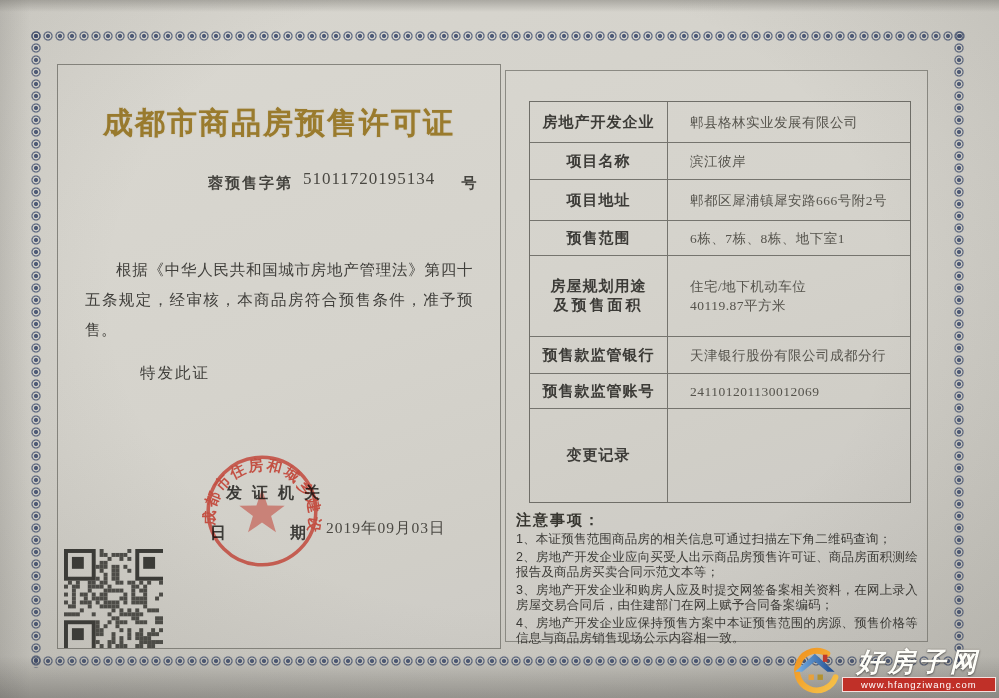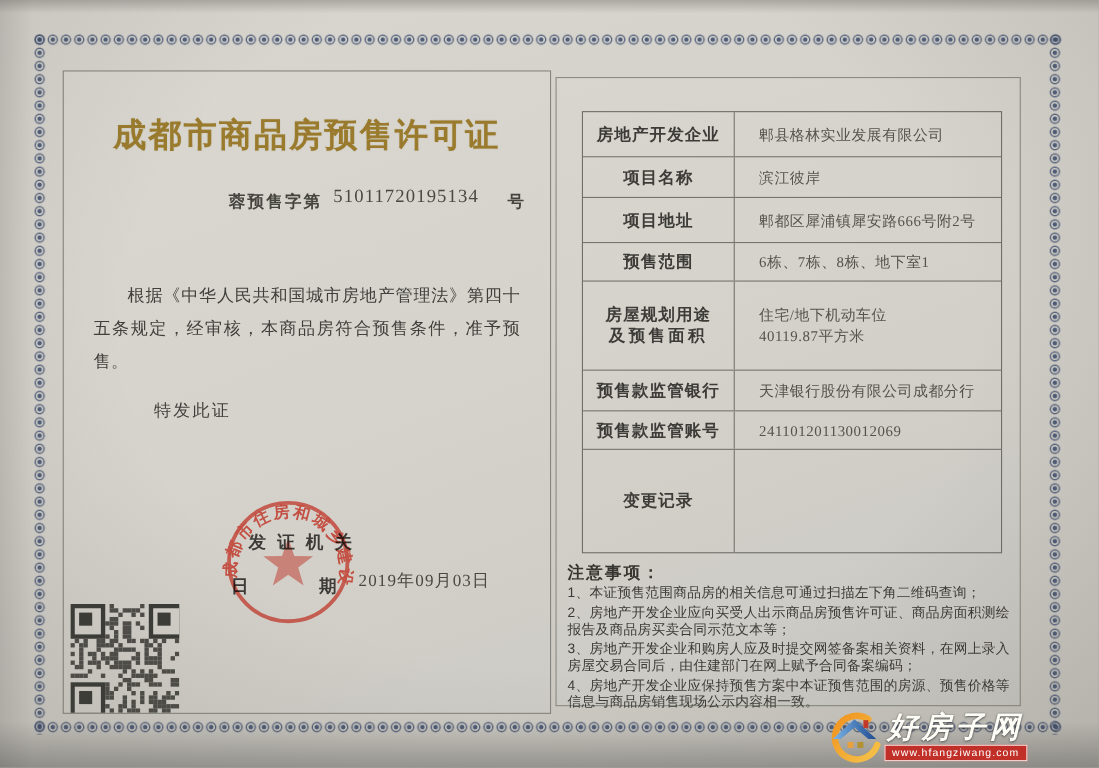--- a/index.html
+++ b/index.html
@@ -60,29 +60,29 @@
   .tvalue{flex:1;display:flex;flex-direction:column;justify-content:center;
     padding-left:22px;padding-right:8px;font-family:"Liberation Serif",serif;
     font-size:13.5px;line-height:19px;color:#55534c;letter-spacing:.5px;}
   .h40{height:40px}.h36{height:36px}.h34{height:34px}.h80{height:80px}.h93{height:93px}
   
   .notes{position:absolute;left:10px;top:440px;width:402px;}
   .notes-heading{font-size:15px;font-weight:bold;letter-spacing:2px;color:#36352f;}
   .note-item{margin-top:2px;font-size:12.5px;line-height:15.5px;color:#3b3a36;
     letter-spacing:.2px;text-align:justify;}
   
-  .watermark{position:absolute;left:748px;top:642px;width:212px;height:56px;z-index:60;
+  .watermark{position:absolute;left:786px;top:642px;width:212px;height:56px;z-index:60;
     display:flex;align-items:center;}
   .wm-logo{width:54px;height:54px;flex:0 0 54px;}
   .wm-right{display:flex;flex-direction:column;align-items:center;margin-left:2px;}
   .wm-name{font-family:"DejaVu Serif",serif;font-style:italic;font-weight:bold;font-size:27px;
     color:#fdfdf8;letter-spacing:4px;white-space:nowrap;line-height:28px;
     text-shadow:0 1px 2px rgba(40,40,40,.6),0 0 1px rgba(60,50,40,.8);}
   .wm-url{margin-top:1px;background:#c03028;border:1px solid rgba(255,255,255,.85);
-    color:#fff;font-size:9.5px;letter-spacing:1px;padding:0 6px;line-height:13px;white-space:nowrap;}
+    color:#fff;font-size:9.5px;letter-spacing:1px;padding:0 18px;line-height:13px;white-space:nowrap;}
 </style>
 </head>
 <body>
 
 <div class="photo">
 
   <div class="chain h" style="left:30px;top:30px;width:936px;"></div>
   <div class="chain h" style="left:30px;top:655px;width:936px;"></div>
   <div class="chain v" style="left:30px;top:30px;height:638px;"></div>
   <div class="chain v" style="left:953px;top:30px;height:638px;"></div>

